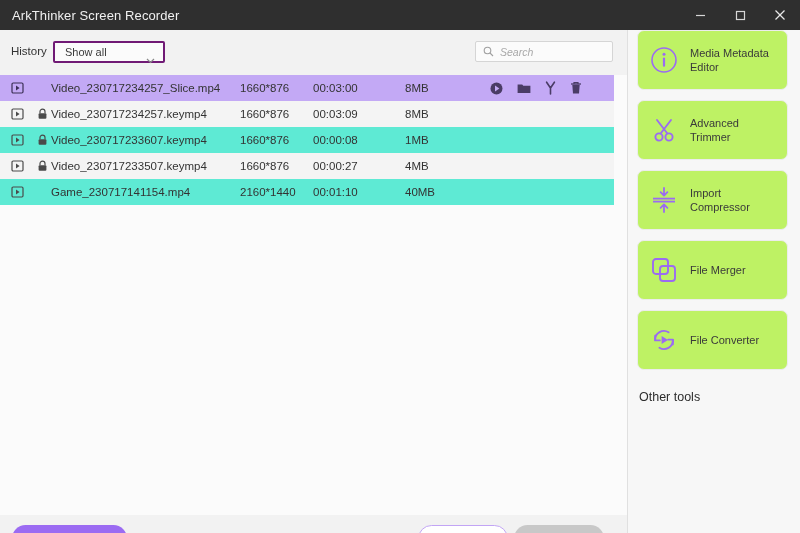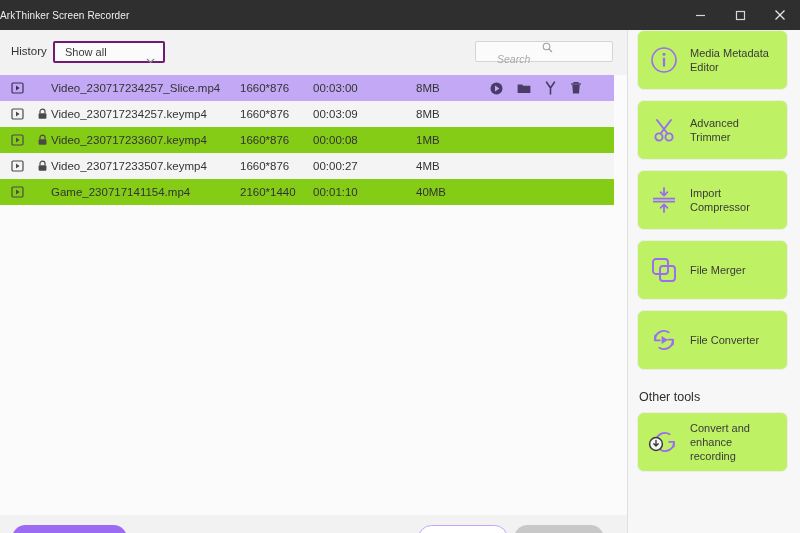--- a/index.html
+++ b/index.html
@@ -17,21 +17,22 @@
 
   
   .titlebar {
     position: absolute; left: 0; top: 0;
     width: 800px; height: 30px;
     background: #2f2f2f;
     display: flex; align-items: center;
   }
   .titlebar-title {
     color: #f0f0f0;
-    font-size: 10px;
+    font-size: 13px;
+    margin-left: 12px;
     letter-spacing: .1px;
   }
   .win-controls {
     position: absolute; right: 0; top: 0;
     height: 30px; display: flex; align-items: center;
   }
   .win-btn {
     width: 40px; height: 30px;
     display: flex; align-items: center; justify-content: center;
     cursor: default;
@@ -67,21 +68,21 @@
     position: absolute; right: 8px; top: 7px;
   }
   .search-box {
     position: absolute; left: 475px; top: 42px;
     width: 138px; height: 21px;
     background: #fbfbfb;
     border: 1px solid #d5d5d5;
     border-radius: 2px;
     display: flex; align-items: center;
   }
-  .search-box { top: 11px; flex-direction: column; }
+  .search-box { top: 11px; }
   .search-icon { margin-left: 7px; display: flex; }
   .search-input {
     border: none; outline: none; background: transparent;
     font-family: "Liberation Sans", sans-serif;
     font-size: 10.5px; font-style: italic; color: #9a9a9a;
     margin-left: 6px; width: 100px;
   }
   .search-input::placeholder { color: #a8a8a8; font-style: italic; }
 
   
@@ -90,34 +91,34 @@
     width: 627px; height: 440px;
     background: #fbfbfb;
     overflow: hidden;
   }
   .row {
     position: relative;
     height: 26px;
     display: flex; align-items: center;
     font-size: 11.5px; color: #333;
   }
-  .row.odd  { background: #84cc16; }
+  .row.odd  { background: #5eead4; }
   .row.even { background: #f4f4f4; }
   .row.selected { background: #c3a9f5; }
   .cell-icon {
     width: 34px; display: flex; align-items: center; justify-content: center;
   }
   .cell-lock {
     width: 17px; display: flex; align-items: center; justify-content: center;
   }
   .cell-lock.empty { width: 17px; }
   .cell-name  { flex: 0 0 auto; }
   .cell-res   { position: absolute; left: 240px; }
   .cell-dur   { position: absolute; left: 313px; }
-  .cell-size  { position: absolute; left: 416px; }
+  .cell-size  { position: absolute; left: 405px; }
   .row-actions {
     position: absolute; left: 490px; top: 0; height: 26px;
     display: flex; align-items: center; gap: 14px;
   }
   .act { display: flex; align-items: center; cursor: default; }
 
   
   .scrollbar-track {
     position: absolute; left: 614px; top: 45px;
     width: 13px; height: 440px;
@@ -408,29 +409,15 @@
               <path d="M6 15a9 9 0 0 1 13.6-7.8" fill="none" stroke="#9b6bf2" stroke-width="1.9" stroke-linecap="round"></path>
               <polyline points="6.2,10.6 6.2,15.4 10.8,15.4" fill="none" stroke="#9b6bf2" stroke-width="1.9" stroke-linecap="round" stroke-linejoin="round"></polyline>
               <polyline points="23.8,19.4 23.8,14.6 19.2,14.6" fill="none" stroke="#9b6bf2" stroke-width="1.9" stroke-linecap="round" stroke-linejoin="round"></polyline>
               <polygon points="12.6,11 19,15 12.6,19" fill="#9b6bf2"></polygon>
             </svg>
           </span>
           <span class="tool-label">File Converter</span>
         </div>
       </div>
     <div class="sb-heading other">Other tools</div>
-    <div id="other-tools">
-        <div class="tool-card">
-          <span class="tool-icon">
-            <svg width="34" height="30" viewBox="0 0 34 30">
-              <path d="M27 15a9 9 0 0 1-13.6 7.8" fill="none" stroke="#9b6bf2" stroke-width="1.8" stroke-linecap="round"></path>
-              <path d="M9 15a9 9 0 0 1 13.6-7.8" fill="none" stroke="#9b6bf2" stroke-width="1.8" stroke-linecap="round"></path>
-              <polyline points="26.8,19.6 26.8,14.8 22.2,14.8" fill="none" stroke="#9b6bf2" stroke-width="1.8" stroke-linecap="round" stroke-linejoin="round"></polyline>
-              <circle cx="9" cy="17" r="6.4" fill="#f7f7f7" stroke="#3a3a3a" stroke-width="1.5"></circle>
-              <path d="M9 13.4v5.4M6.8 16.8L9 19.1l2.2-2.3" fill="none" stroke="#3a3a3a" stroke-width="1.4" stroke-linecap="round" stroke-linejoin="round"></path>
-            </svg>
-          </span>
-          <span class="tool-label">Convert and enhance recording</span>
-        </div>
-      </div>
   </div>
 
 </div>
 
 </body></html>

